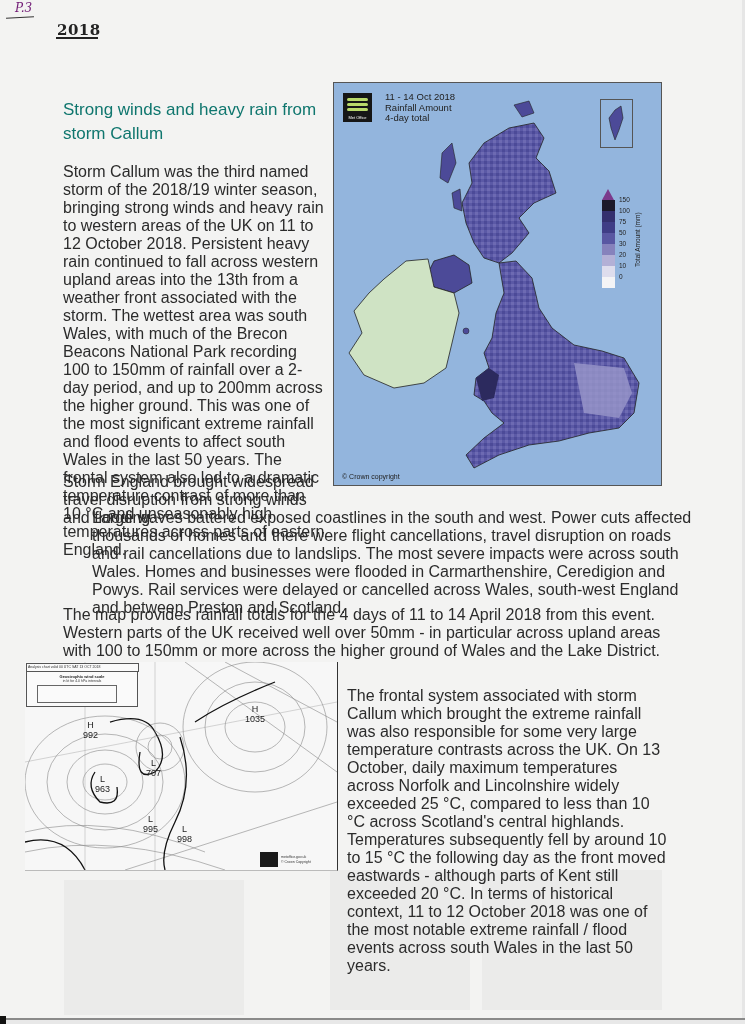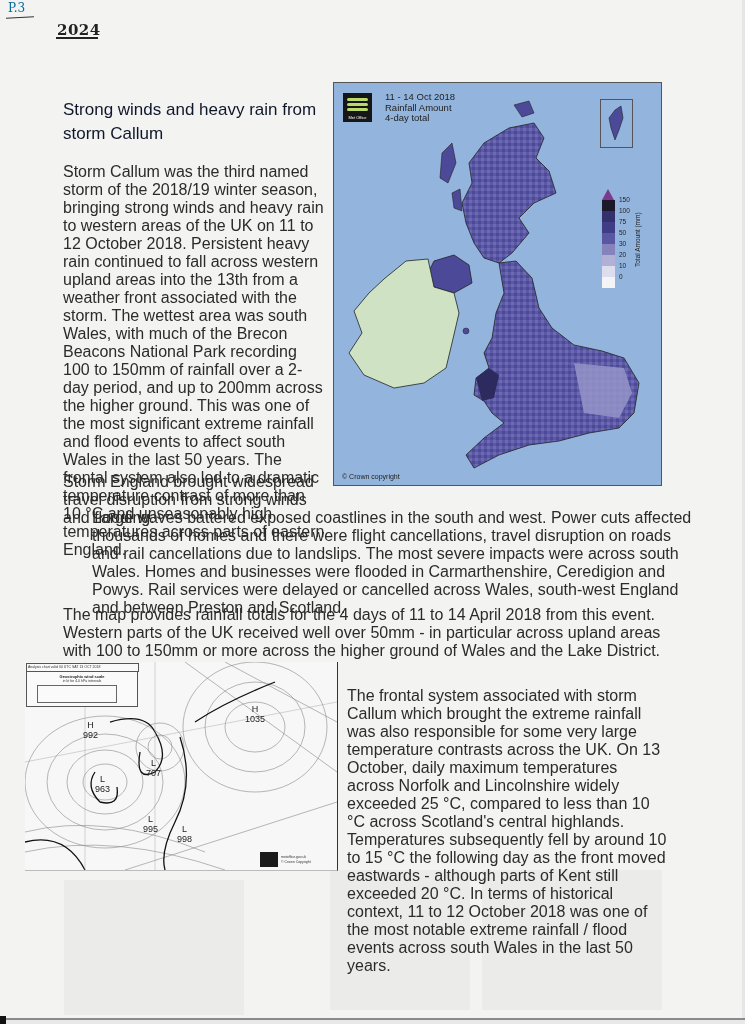--- a/index.html
+++ b/index.html
@@ -7,26 +7,26 @@
     width: 745px; height: 1024px; position: relative; overflow: hidden;
     background: #f3f3f2;
     font-family: "Liberation Sans", sans-serif;
     color: #2a2a2a;
   }
   .page-edge-right { position: absolute; right: 0; top: 0; width: 3px; height: 1024px; background: #e6e6e6; }
   .page-bottom-line { position: absolute; left: 0; bottom: 4px; width: 745px; height: 2px; background: #8a8a8a; }
   .page-bottom-strip { position: absolute; left: 0; bottom: 0; width: 745px; height: 4px; background: #e8e8e8; }
   .corner-mark { position: absolute; left: 0; bottom: 0; width: 6px; height: 8px; background: #111; }
 
-  .hand-page { position: absolute; left: 8px; top: 1px; font-family: "DejaVu Serif", serif; font-size: 12px; color: #0369a1; }
+  .hand-page { position: absolute; left: 15px; top: 1px; font-family: "DejaVu Serif", serif; font-style: italic; font-size: 12px; color: #701a75; }
   .hand-page-ul { position: absolute; left: 6px; top: 17px; width: 28px; height: 1px; background: #333; transform: rotate(-3deg); }
   .hand-year { position: absolute; left: 57px; top: 21px; font-family: "DejaVu Serif", serif; font-size: 15px; font-weight: bold; color: #222; letter-spacing: 0.5px; }
   .hand-year-ul { position: absolute; left: 56px; top: 37px; width: 42px; height: 2px; background: #222; }
 
-  .title { position: absolute; left: 63px; top: 87px; width: 260px; font-family: "Liberation Sans", sans-serif; font-size: 17px; line-height: 24px; color: #0f172a; font-weight: normal; }
+  .title { position: absolute; left: 63px; top: 87px; width: 260px; font-family: "Liberation Sans", sans-serif; font-size: 17px; line-height: 24px; color: #0f766e; font-weight: normal; }
 
   .para { position: absolute; font-size: 16px; line-height: 18px; color: #2b2b2b; margin: 0; }
   .p1 { left: 63px; top: 163px; width: 262px; }
   .p2a { left: 63px; top: 473px; width: 262px; }
   .p2b { left: 63px; top: 509px; width: 600px; margin-left: 29px; }
   .p3 { left: 63px; top: 606px; width: 600px; }
   .p4 { left: 347px; top: 656px; width: 320px; margin-top: 31px; }
 
   
   .rain-map { position: absolute; left: 333px; top: 82px; width: 329px; height: 404px; background: #93b5dd; border: 1px solid #555; box-sizing: border-box; overflow: hidden; }
@@ -65,21 +65,21 @@
 <div class="page-edge-right"></div>
 <div class="ghost" style="left:64px;top:880px;width:180px;height:135px;"></div>
 <div class="ghost" style="left:330px;top:870px;width:140px;height:140px;"></div>
 <div class="ghost" style="left:482px;top:870px;width:180px;height:140px;"></div>
 <div class="page-bottom-strip"></div>
 <div class="page-bottom-line"></div>
 <div class="corner-mark"></div>
 
 <div class="hand-page">P.3</div>
 <div class="hand-page-ul"></div>
-<div class="hand-year">2024</div>
+<div class="hand-year">2018</div>
 <div class="hand-year-ul"></div>
 
 <h1 class="title">Strong winds and heavy rain from storm Callum</h1>
 <p class="para p1">Storm Callum was the third named storm of the 2018/19 winter season, bringing strong winds and heavy rain to western areas of the UK on 11 to 12 October 2018. Persistent heavy rain continued to fall across western upland areas into the 13th from a weather front associated with the storm. The wettest area was south Wales, with much of the Brecon Beacons National Park recording 100 to 150mm of rainfall over a 2-day period, and up to 200mm across the higher ground. This was one of the most significant extreme rainfall and flood events to affect south Wales in the last 50 years. The frontal system also led to a dramatic temperature contrast of more than 10 °C and unseasonably high temperatures across parts of eastern England.</p>
 <p class="para p2a">Storm England brought widespread travel disruption from strong winds and flooding.</p>
 <p class="para p2b">Large waves battered exposed coastlines in the south and west. Power cuts affected thousands of homes and there were flight cancellations, travel disruption on roads and rail cancellations due to landslips. The most severe impacts were across south Wales. Homes and businesses were flooded in Carmarthenshire, Ceredigion and Powys. Rail services were delayed or cancelled across Wales, south-west England and between Preston and Scotland.</p>
 <p class="para p3">The map provides rainfall totals for the 4 days of 11 to 14 April 2018 from this event. Western parts of the UK received well over 50mm - in particular across upland areas with 100 to 150mm or more across the higher ground of Wales and the Lake District.</p>
 <p class="para p4">The frontal system associated with storm Callum which brought the extreme rainfall was also responsible for some very large temperature contrasts across the UK. On 13 October, daily maximum temperatures across Norfolk and Lincolnshire widely exceeded 25 °C, compared to less than 10 °C across Scotland's central highlands. Temperatures subsequently fell by around 10 to 15 °C the following day as the front moved eastwards - although parts of Kent still exceeded 20 °C. In terms of historical context, 11 to 12 October 2018 was one of the most notable extreme rainfall / flood events across south Wales in the last 50 years.</p>
 
 <div class="rain-map">

